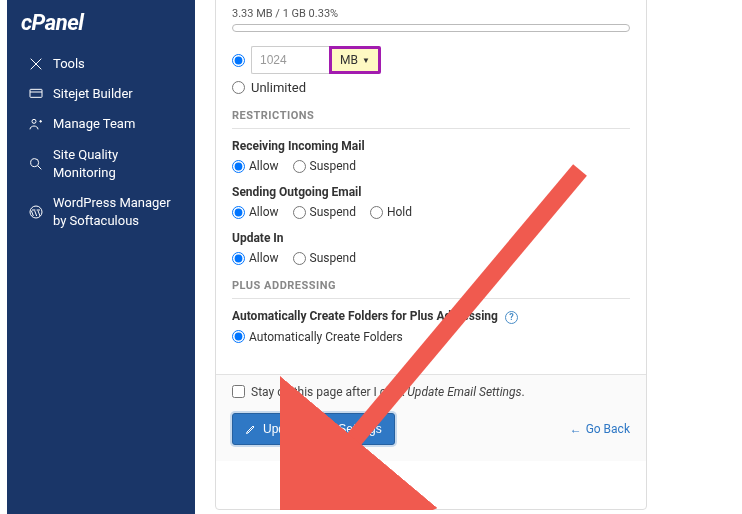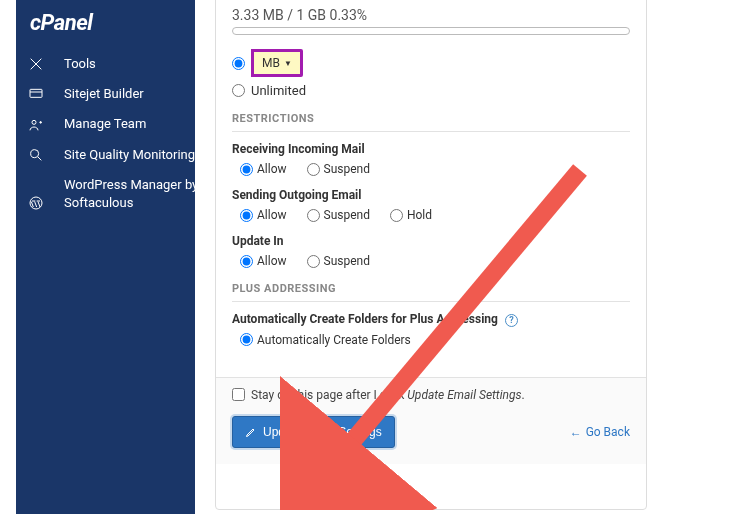--- a/index.html
+++ b/index.html
@@ -1,34 +1,34 @@
 <!DOCTYPE html>
 <html><head>
   <meta charset="utf-8">
   <style>
     * { margin: 0; padding: 0; box-sizing: border-box; }
     body { font-family: -apple-system, BlinkMacSystemFont, "Segoe UI", Roboto, sans-serif; font-size: 13px; color: #333; background: #fff; width: 742px; height: 514px; overflow: hidden; position: relative; }
-    .sidebar { position: absolute; left: 16px; top: 0; width: 195px; height: 514px; background: #1a3668; color: #fff; padding-top: 0; }
+    .sidebar { position: absolute; left: 7px; top: 0; width: 195px; height: 514px; background: #1a3668; color: #fff; padding-top: 0; }
     .logo { padding: 10px 14px 14px; }
     .logo-text { font-style: italic; font-weight: bold; font-size: 22px; letter-spacing: -0.5px; }
     .nav-items { list-style: none; }
-    .nav-item { display: flex; align-items: flex-end; padding: 6px 11px; cursor: pointer; font-size: 13px; line-height: 1.4; gap: 11px; }
+    .nav-item { display: flex; align-items: center; padding: 6px 20px; cursor: pointer; font-size: 13px; line-height: 1.4; }
     .nav-icon { width: 18px; height: 18px; margin-right: 8px; flex-shrink: 0; display: flex; align-items: center; justify-content: center; }
     .nav-icon svg { stroke: #fff; fill: none; stroke-width: 1.5; }
     .main { position: absolute; left: 195px; top: 0; right: 0; height: 514px; overflow: hidden; background: #fff; }
     .card { position: absolute; left: 20px; right: 95px; top: -10px; border: 1px solid #ddd; border-radius: 0 0 4px 4px; background: #fff; height: 520px; }
     .card-body { padding: 16px 16px 0; }
-    .usage-text { font-size: 14px; color: #555; margin-bottom: 4px; }
+    .usage-text { font-size: 11px; color: #555; margin-bottom: 4px; }
     .progress-bar { width: 100%; height: 8px; border: 1px solid #bbb; border-radius: 4px; background: #fff; margin-bottom: 14px; }
     .section-title { font-weight: bold; font-size: 11px; letter-spacing: 0.5px; color: #888; text-transform: uppercase; border-bottom: 1px solid #e2e2e2; padding-bottom: 6px; margin-bottom: 10px; margin-top: 14px; }
     .field-row { margin-bottom: 12px; }
     .field-label { font-weight: bold; font-size: 12px; color: #333; margin-bottom: 6px; }
     .help-icon { display: inline-flex; width: 13px; height: 13px; border: 1px solid #4a8ec8; color: #4a8ec8; border-radius: 50%; font-size: 9px; align-items: center; justify-content: center; margin-left: 4px; cursor: pointer; }
     .radio-row { display: flex; align-items: center; gap: 6px; margin-bottom: 6px; }
-    .radio-group { display: flex; gap: 20px; margin-left: 8px; }
+    .radio-group { display: flex; gap: 14px; }
     .radio-opt { display: flex; align-items: center; gap: 4px; font-size: 12px; }
     .radio-opt input { margin: 0; }
     .storage-inputs { display: flex; align-items: center; gap: 0; }
     .storage-inputs input[type=text] { width: 78px; height: 28px; border: 1px solid #ccc; border-right: none; padding: 0 8px; font-size: 12px; color: #999; border-radius: 2px 0 0 2px; }
     .unit-select { height: 28px; border: 3px solid #a21caf; background: #fef9c3; padding: 0 8px; font-size: 12px; display: flex; align-items: center; border-radius: 0 2px 2px 0; cursor: pointer; }
     .caret { margin-left: 4px; font-size: 8px; }
     .footer { margin-top: 30px; border-top: 1px solid #e2e2e2; background: #fafafa; padding: 10px 16px 16px; }
     .stay-row { display: flex; align-items: center; gap: 6px; font-size: 12px; color: #444; margin-bottom: 14px; }
     .stay-row em { font-style: italic; }
     .footer-row { display: flex; justify-content: space-between; align-items: center; }
@@ -95,20 +95,21 @@
 <div class="main">
   <div class="card">
     <div class="card-body">
       <div class="usage-text">3.33 MB / 1 GB 0.33%</div>
       <div class="progress-bar"></div>
 
       <div class="field-row">
         <div class="radio-row">
           <input type="radio" name="storage" checked="" style="">
           <div class="storage-inputs">
+            <input type="text" value="1024" style="">
             <div class="unit-select">
               <span>MB</span>
                 <span class="caret">▼</span>
             </div>
           </div>
         </div>
         <div class="radio-row">
           <input type="radio" name="storage" style="">
           <span>Unlimited</span>
         </div>

